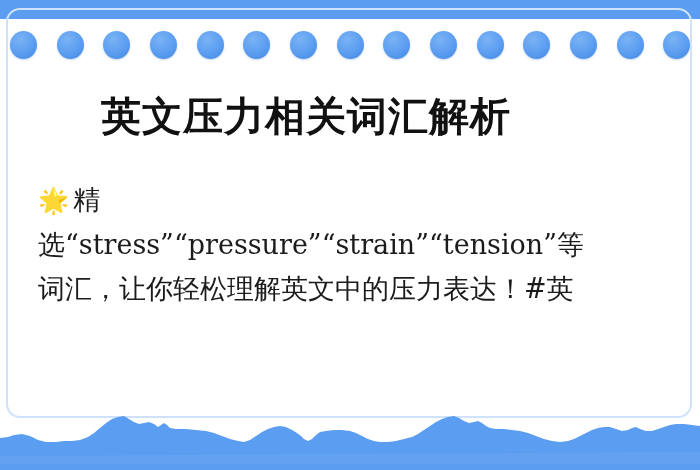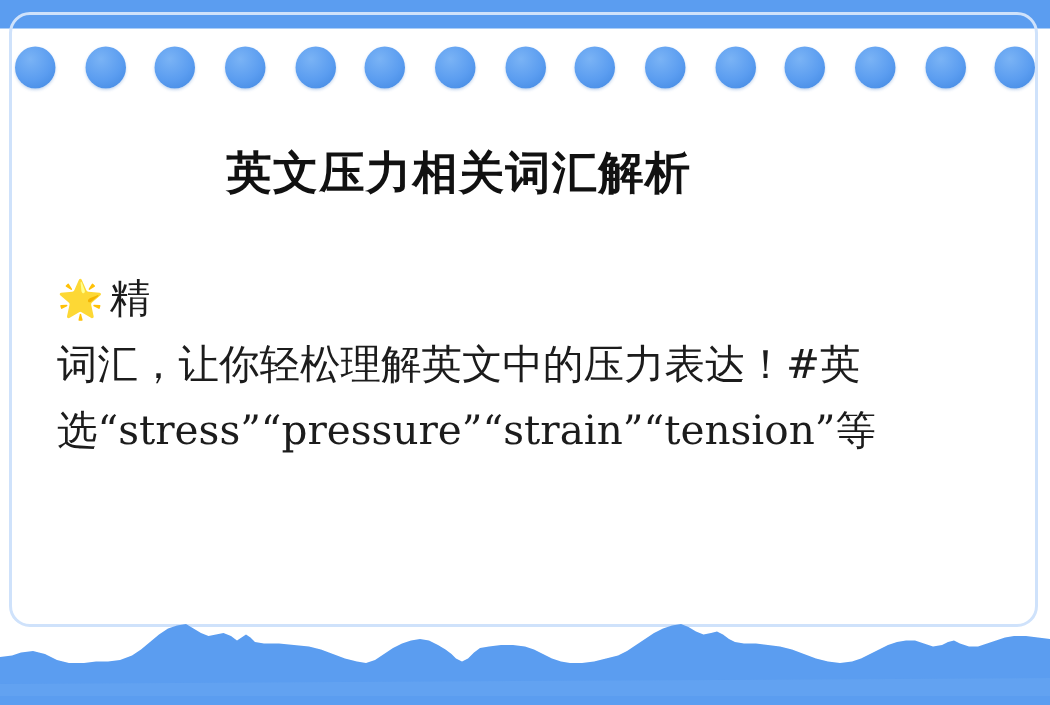--- a/index.html
+++ b/index.html
@@ -76,21 +76,21 @@
   }
 
   .title {
     position: absolute;
     left: 0;
     top: 96px;
     width: 612px;
     text-align: center;
     font-family: "DejaVu Sans", "Liberation Sans", sans-serif;
     font-weight: bold;
-    font-size: 30px;
+    font-size: 40px;
     line-height: 40px;
     letter-spacing: 1px;
     color: #111111;
     white-space: nowrap;
   }
 
   .body-text {
     position: absolute;
     left: 38px;
     top: 178px;
@@ -171,22 +171,22 @@
   <div class="card"></div>
 
   <div class="content">
 
     <div class="title">英文压力相关词汇解析</div>
 
     <div class="body-text">
       <span class="lead-line">
         <span class="star">🌟</span><span>精</span>
       </span>
+      <span class="flow">选“stress”“pressure”“strain”“tension”等</span>
       <span class="flow">词汇，让你轻松理解英文中的压力表达！#英</span>
-      <span class="flow">选“stress”“pressure”“strain”“tension”等</span>
     </div>
 
   </div>
 
   <div class="bottom-wave">
     <svg viewBox="0 0 700 62" preserveAspectRatio="none">
       <path id="wave-path" d="M0,30 L8,29 L14,27 L22,26 L30,28 L38,32 L46,34 L56,34 L64,33 L72,33 L80,32
                L88,29 L94,25 L100,20 L106,15 L112,11 L118,9 L124,8 L129,11 L134,14 L139,16
                L144,15 L149,14 L154,16 L158,19 L161,17 L164,15 L167,17 L170,20 L176,21
                L186,21 L196,22 L206,23 L214,25 L222,28 L230,31 L238,33 L244,34 L250,32

